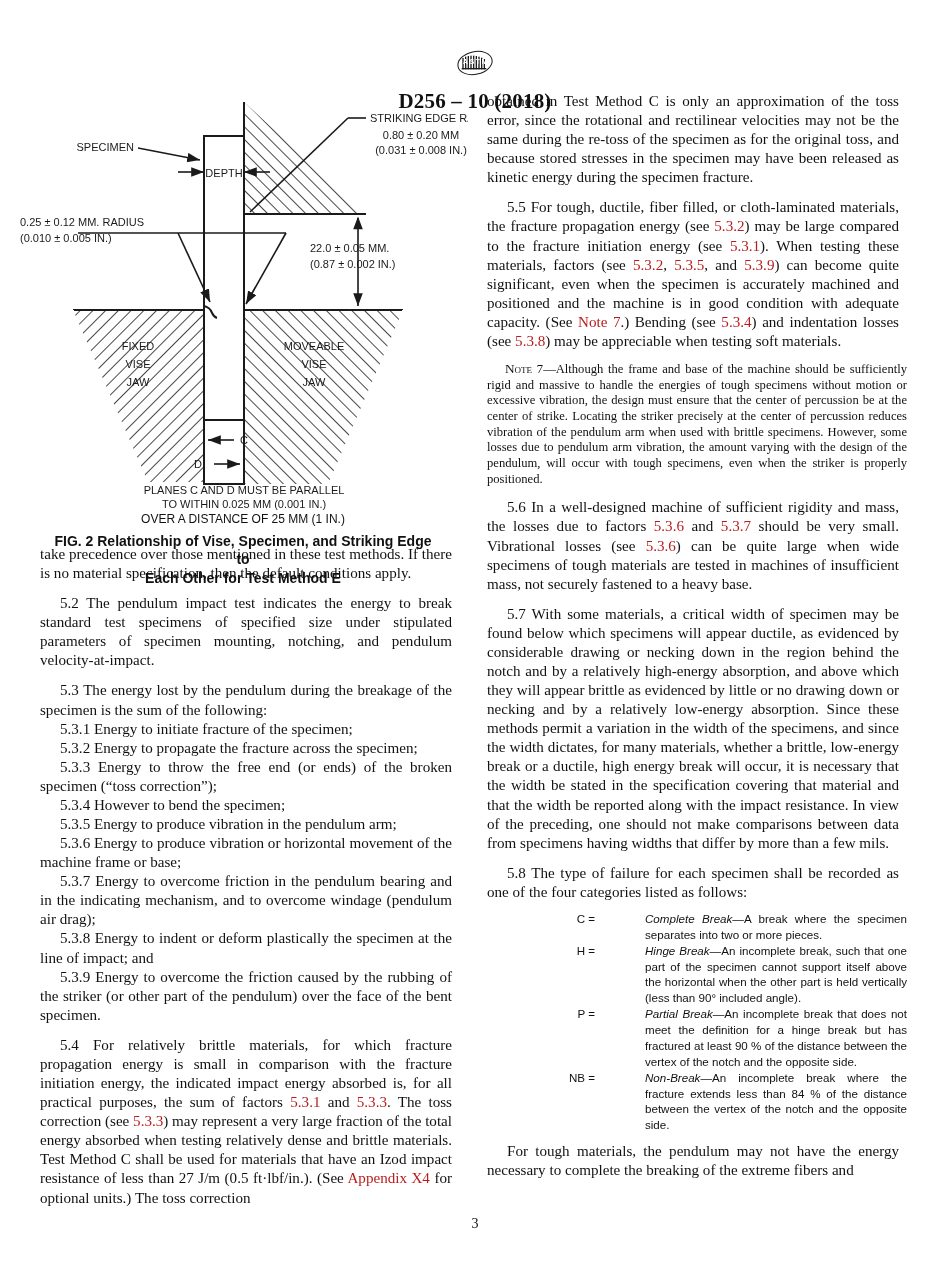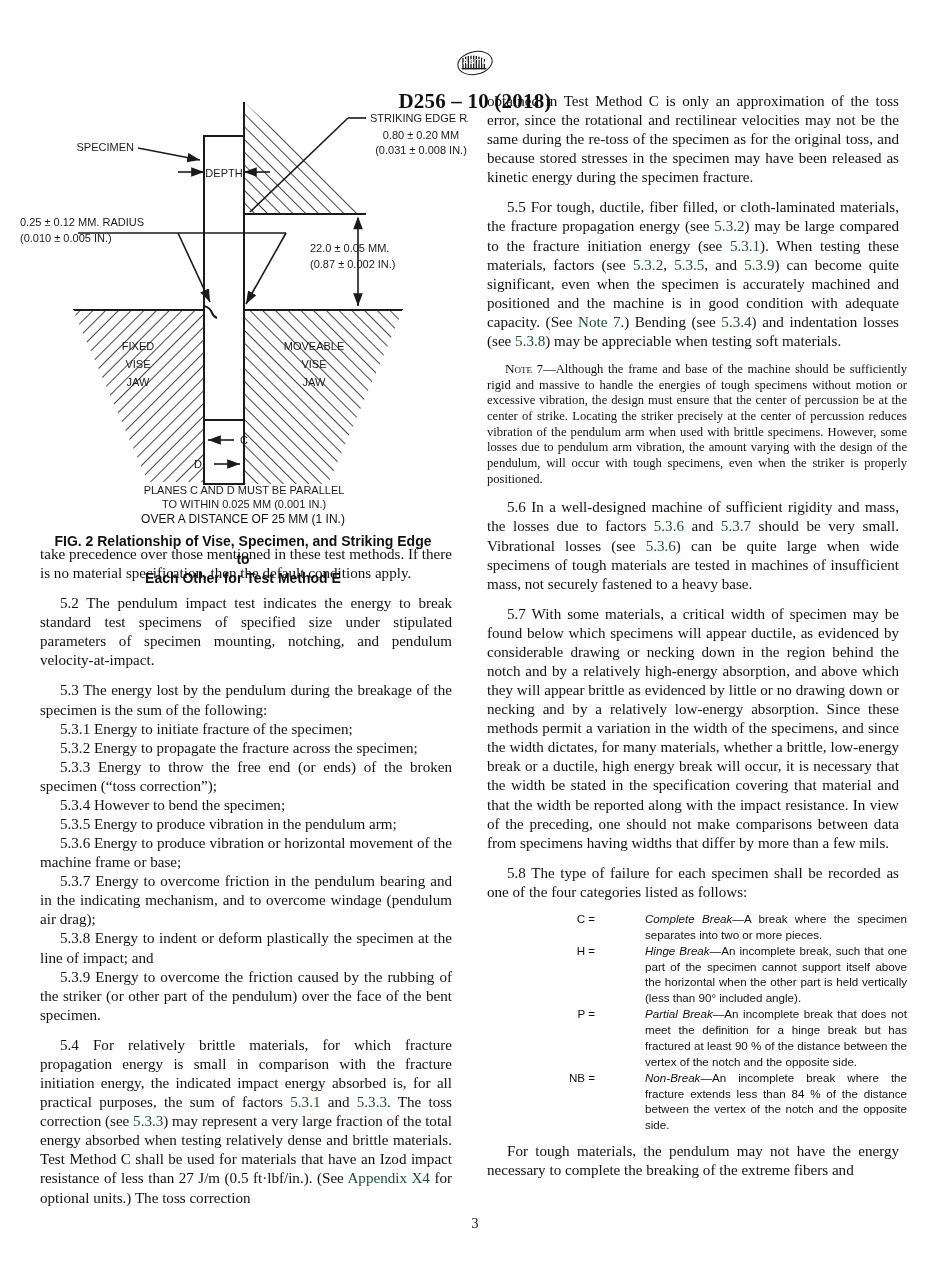--- a/index.html
+++ b/index.html
@@ -60,21 +60,21 @@
   .col-right { left: 487px; }
 
   p.para {
     margin: 0 8px 0 0;
     text-indent: 20px;
     text-align: justify;
   }
   p.para.cont { text-indent: 0; }
   p.spacer-before { margin-top: 11px; }
 
-  .xref { color: #14532d; }
+  .xref { color: #b91c1c; }
 
   
   .note {
     font-size: 12.6px;
     line-height: 1.245;
     text-align: justify;
     text-indent: 18px;
     margin: 10px 0 0 0;
   }
   .smallcaps {

